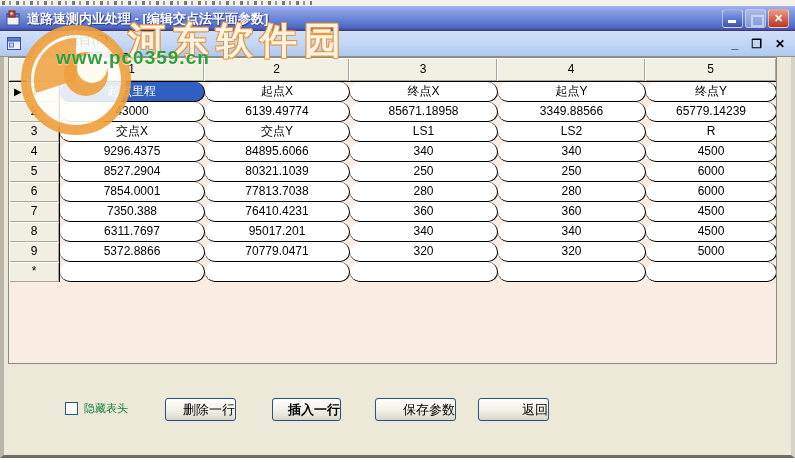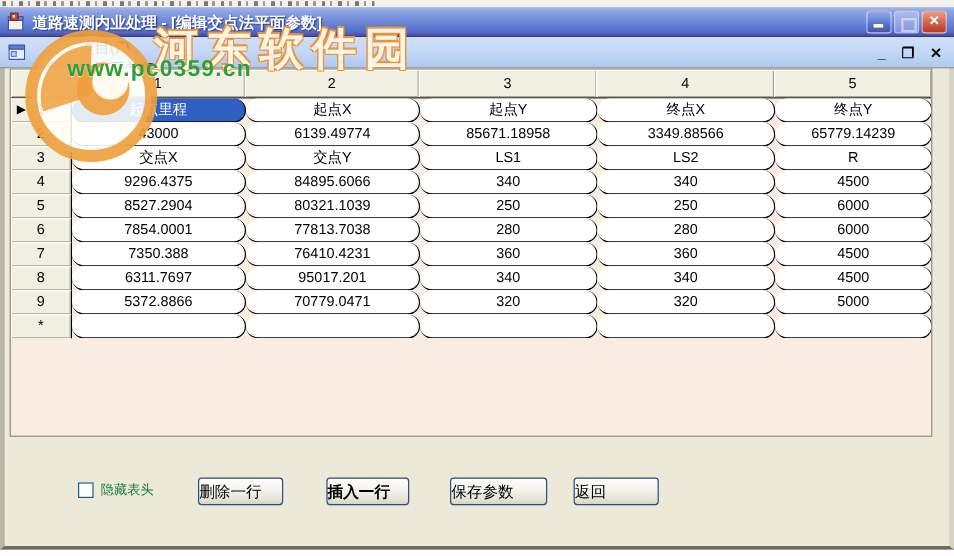--- a/index.html
+++ b/index.html
@@ -61,21 +61,21 @@
      white-space:nowrap;flex:0 0 auto;border-radius:10px;}
   .c0{width:145px;} .c1{width:145px;} .c2{width:148px;} .c3{width:148px;} .c4{width:131px;}
   .cell.selected{background:#2e5fc1;color:#fff;}
 
   
   .chk{position:absolute;left:65px;top:402px;width:13px;height:13px;background:#fff;
      border:1px solid #1d5987;box-sizing:border-box;}
   .chk-label{position:absolute;left:84px;top:401px;font-size:11px;color:#15803d;}
   .xp-btn{position:absolute;top:398px;height:23px;border:1px solid #2c4f84;border-radius:3px;
      background:linear-gradient(180deg,#fefefb 0%,#f4f3ec 45%,#e6e3d8 80%,#d8d4c6 100%);
-     box-shadow:0 0 0 1px #e9e6da;font-size:13px;color:#000;text-align:left;line-height:21px;
+     box-shadow:0 0 0 1px #e9e6da;font-size:13px;color:#000;text-align:right;line-height:21px;
      box-sizing:border-box;font-family:"Liberation Sans",sans-serif;}
   .btn-del{left:165px;width:71px;}
   .btn-ins{left:272px;width:69px;font-weight:bold;}
   .btn-save{left:375px;width:81px;}
   .btn-back{left:478px;width:71px;}
 
   
   .wm-circle{position:absolute;left:20px;top:24px;width:112px;height:112px;z-index:40;pointer-events:none;}
   .wm-name{position:absolute;left:128px;top:16px;z-index:41;font-size:37px;font-weight:bold;
      letter-spacing:7px;color:rgba(255,252,244,.92);white-space:nowrap;pointer-events:none;
@@ -141,22 +141,22 @@
         <div class="hcell c2">3</div>
         <div class="hcell c3">4</div>
         <div class="hcell c4">5</div>
       </div>
     <div id="grid-rows">
         <div class="grow">
           <div class="rowhead">1<span class="mk">▶</span></div>
           <div class="cells">
             <div class="cell c0 selected">起点里程</div>
             <div class="cell c1">起点X</div>
+            <div class="cell c3">终点X</div>
             <div class="cell c2">起点Y</div>
-            <div class="cell c3">终点X</div>
             <div class="cell c4">终点Y</div>
           </div>
         </div>
         <div class="grow">
           <div class="rowhead">2</div>
           <div class="cells">
             <div class="cell c0">43000</div>
             <div class="cell c1">6139.49774</div>
             <div class="cell c2">85671.18958</div>
             <div class="cell c3">3349.88566</div>

